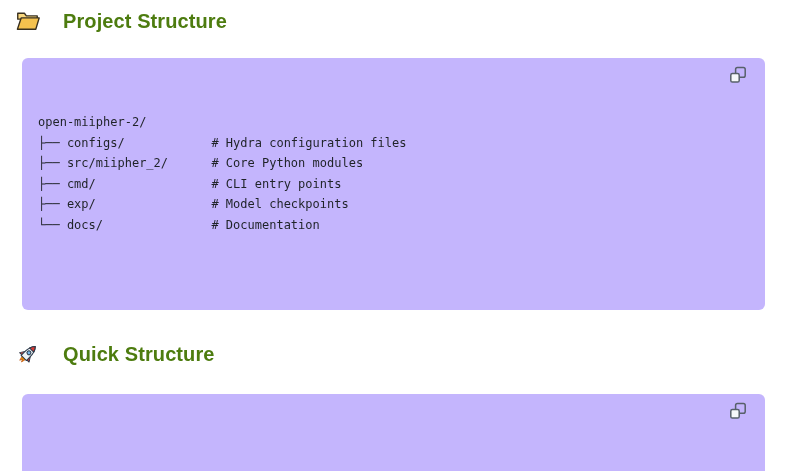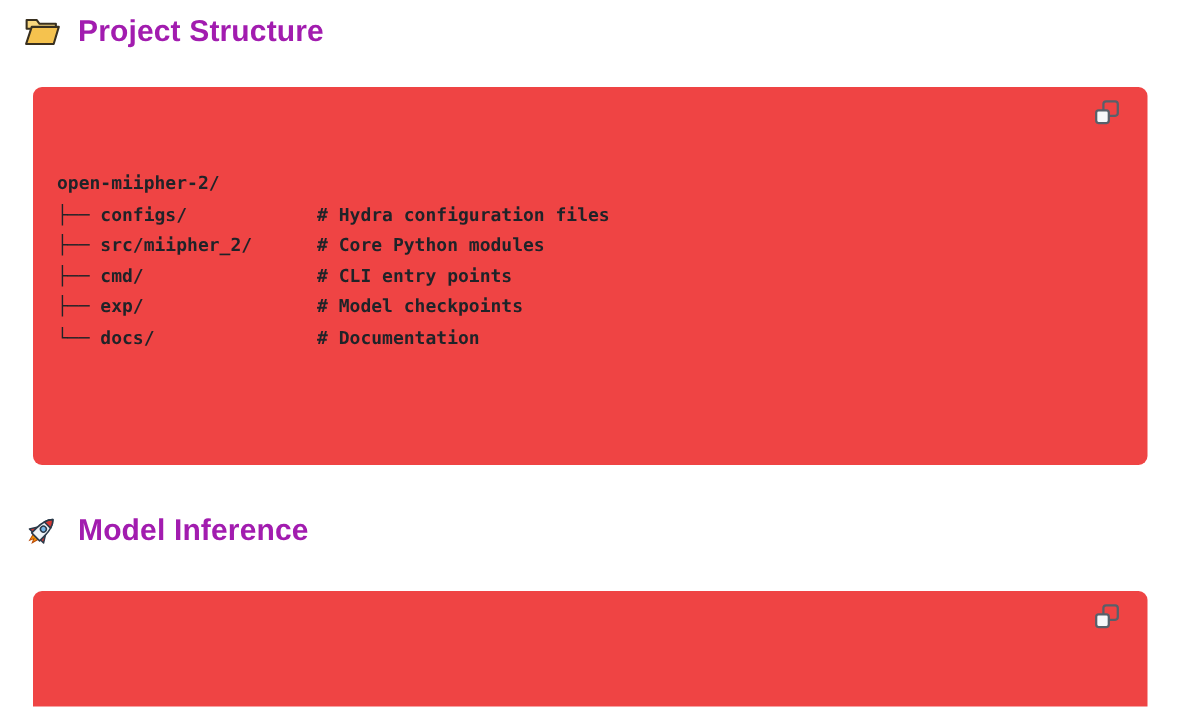--- a/index.html
+++ b/index.html
@@ -10,44 +10,43 @@
     font-family: "Liberation Sans", "DejaVu Sans", sans-serif;
     color: #1f2328;
     overflow: hidden;
   }
   .page {
     padding: 8px 14px 0 14px;
   }
   .section-heading {
     display: flex;
     align-items: center;
-    gap: 11px;
+    gap: 22px;
     font-size: 20px;
     font-weight: 700;
-    color: #a21caf;
+    color: #4d7c0f;
     letter-spacing: 0.1px;
   }
   .section-heading .emoji {
     display: inline-flex;
     width: 27px;
     height: 26px;
     flex: 0 0 auto;
   }
   .code-block {
     position: relative;
-    background: #ef4444;
+    background: #c4b5fd;
     border-radius: 6px;
     margin: 0 21px 0 8px;
     padding: 13px 16px;
     font-family: "DejaVu Sans Mono", "Liberation Mono", monospace;
     font-size: 12px;
     line-height: 20.5px;
     color: #1f2328;
     white-space: pre;
-    font-weight: bold;
   }
   .copy-button {
     position: absolute;
     top: 6px;
     right: 16px;
     width: 22px;
     height: 22px;
     background: transparent;
     border: none;
     padding: 2px;
@@ -98,21 +97,21 @@
         <g transform="rotate(45 16 15)">
           <path d="M13 21 L14.5 27 L16 23.5 L17.5 27 L19 21 Z" fill="#f59300" stroke="#b54708" stroke-width="0.8"></path>
           <path d="M12.2 13.5 L7.8 20.5 L12.2 20.5 Z" fill="#d83933" stroke="#2b3a4a" stroke-width="1.2" stroke-linejoin="round"></path>
           <path d="M19.8 13.5 L24.2 20.5 L19.8 20.5 Z" fill="#d83933" stroke="#2b3a4a" stroke-width="1.2" stroke-linejoin="round"></path>
           <path d="M16 1.5 C12.5 5 11.4 10.5 11.4 16 L11.4 21.5 L20.6 21.5 L20.6 16 C20.6 10.5 19.5 5 16 1.5 Z" fill="#eef3f7" stroke="#2b3a4a" stroke-width="1.3" stroke-linejoin="round"></path>
           <path d="M16 1.5 C14.3 3.2 13.1 5.3 12.4 7.8 L19.6 7.8 C18.9 5.3 17.7 3.2 16 1.5 Z" fill="#d83933" stroke="#2b3a4a" stroke-width="1.3" stroke-linejoin="round"></path>
           <circle cx="16" cy="12.5" r="2.4" fill="#77b6e7" stroke="#2b3a4a" stroke-width="1.2"></circle>
         </g>
       </svg>
     </span>
-    <span>Model Inference</span>
+    <span>Quick Structure</span>
   </h2>
 
 
   <div class="code-block block-2">
     
     <button class="copy-button" title="Copy">
       <span style="display:inline-flex;">
         <svg viewBox="0 0 18 18" width="18" height="18" fill="none" stroke="#57606a" stroke-width="1.5" stroke-linejoin="round">
           <rect x="6.6" y="1.6" width="9.6" height="9.6" rx="1.8"></rect>
           <rect x="1.8" y="7.6" width="8.4" height="8.4" rx="1.6" fill="#f6f8fa"></rect>

